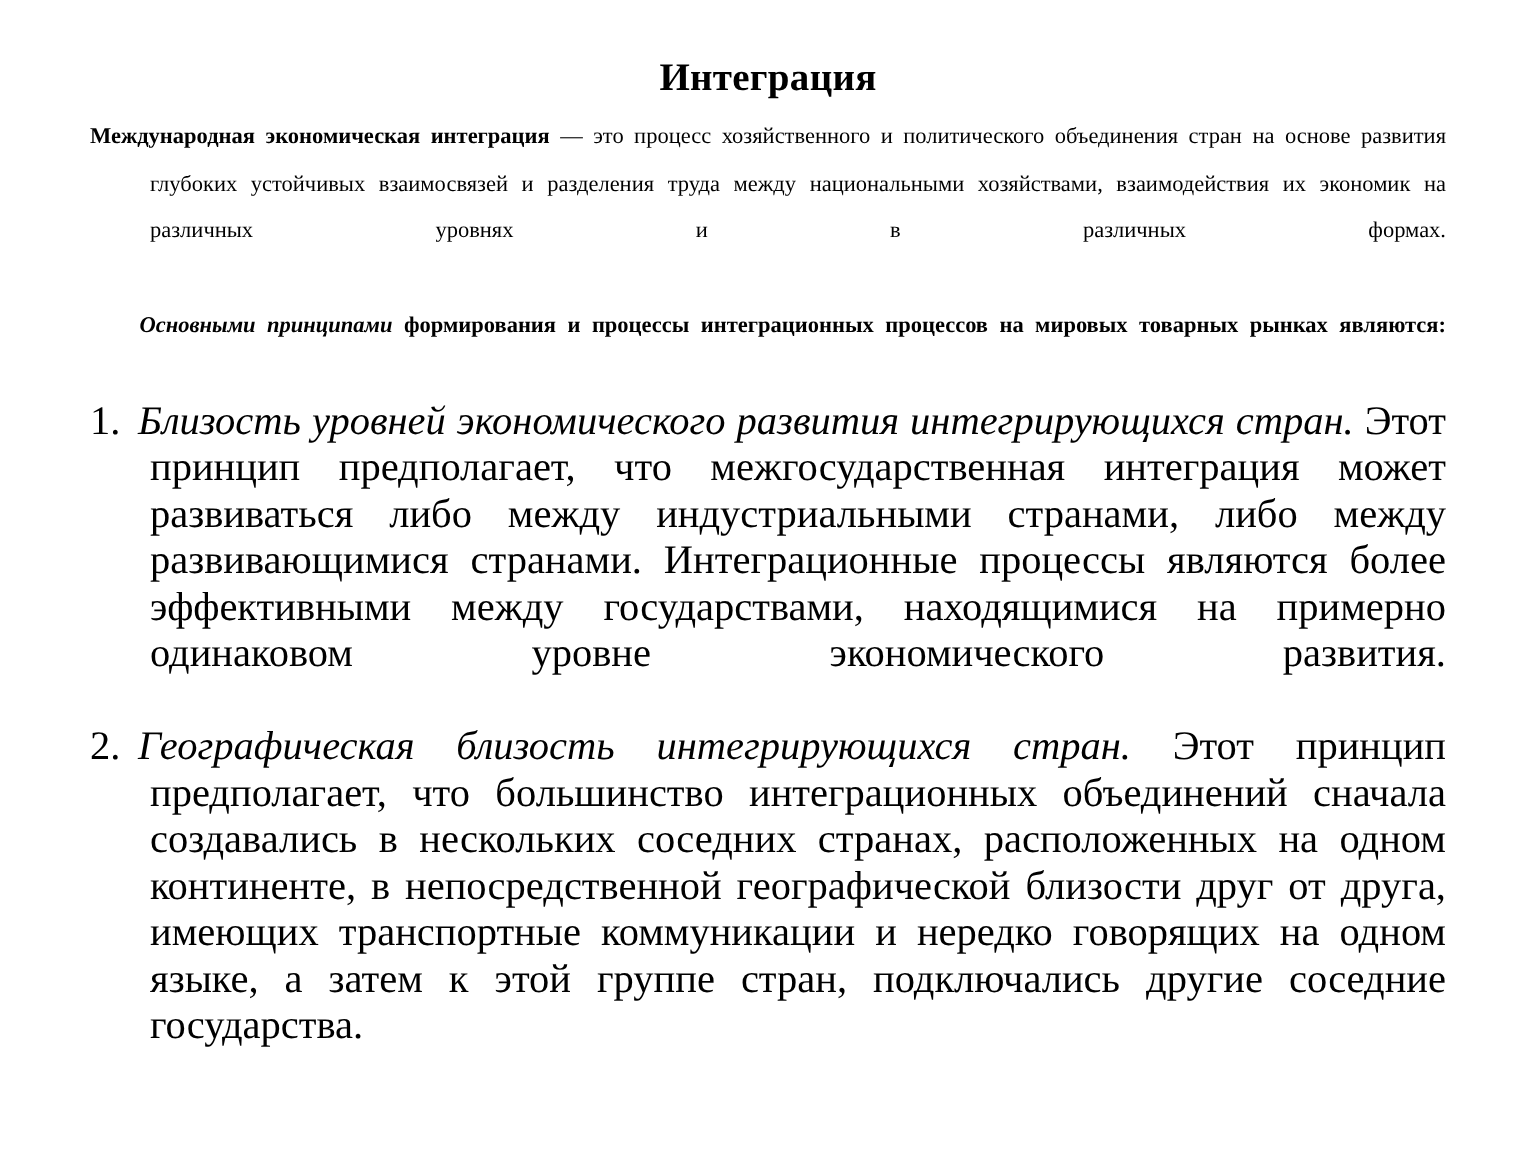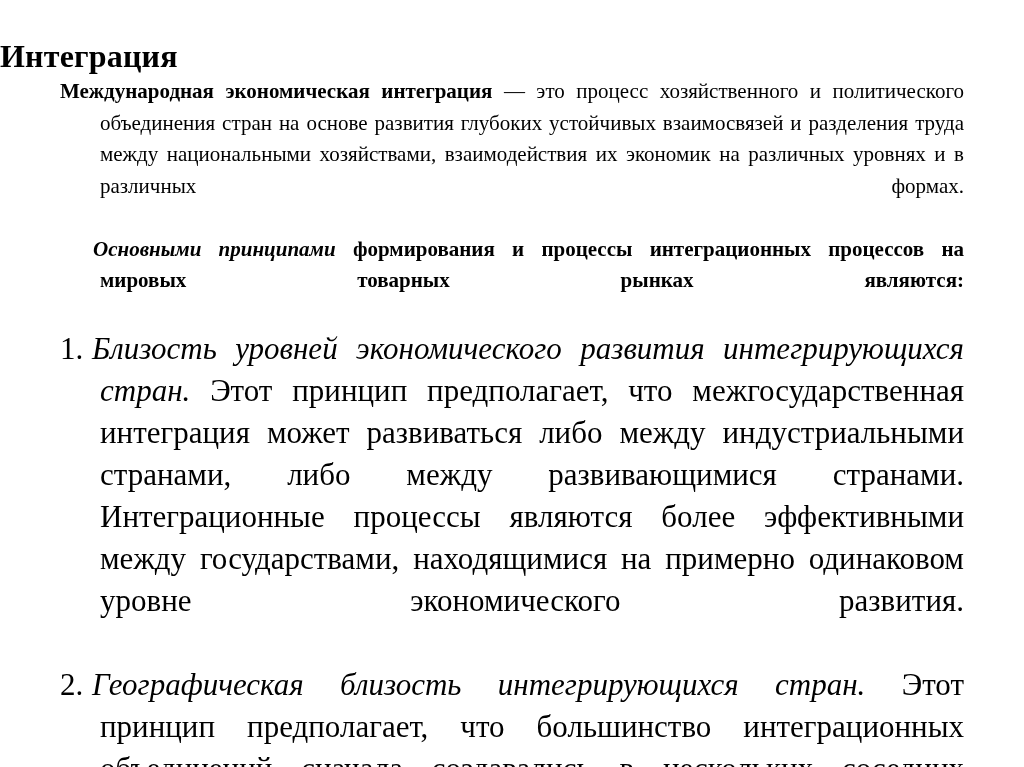--- a/index.html
+++ b/index.html
@@ -23,56 +23,56 @@
     height: 767px;
     background: #ffffff;
     box-sizing: border-box;
   }
 
   .slide-title {
     position: absolute;
     top: 14px;
     left: 0;
     width: 1024px;
-    text-align: left;
-    font-size: 32px;
+    text-align: center;
+    font-size: 26px;
     font-weight: bold;
     line-height: 42px;
     letter-spacing: 0.2px;
   }
 
   .body-block {
     position: absolute;
     top: 76px;
     left: 60px;
     width: 904px;
   }
 
   
   .para {
-    font-size: 21px;
+    font-size: 15px;
     line-height: 31.5px;
     text-align: justify;
     text-justify: inter-word;
     margin: 0 0 0 40px;
     text-indent: -40px;
     padding: 0;
   }
 
   .para.lead {
     text-indent: -40px;
   }
 
   .para.heading-para {
     font-weight: bold;
   }
 
   .list-item {
-    font-size: 31px;
-    line-height: 42px;
+    font-size: 27px;
+    line-height: 31px;
     text-align: justify;
     text-justify: inter-word;
     margin: 0 0 0 40px;
     text-indent: -40px;
   }
 
   .num {
     display: inline-block;
     width: 32px;
     text-indent: 0;

